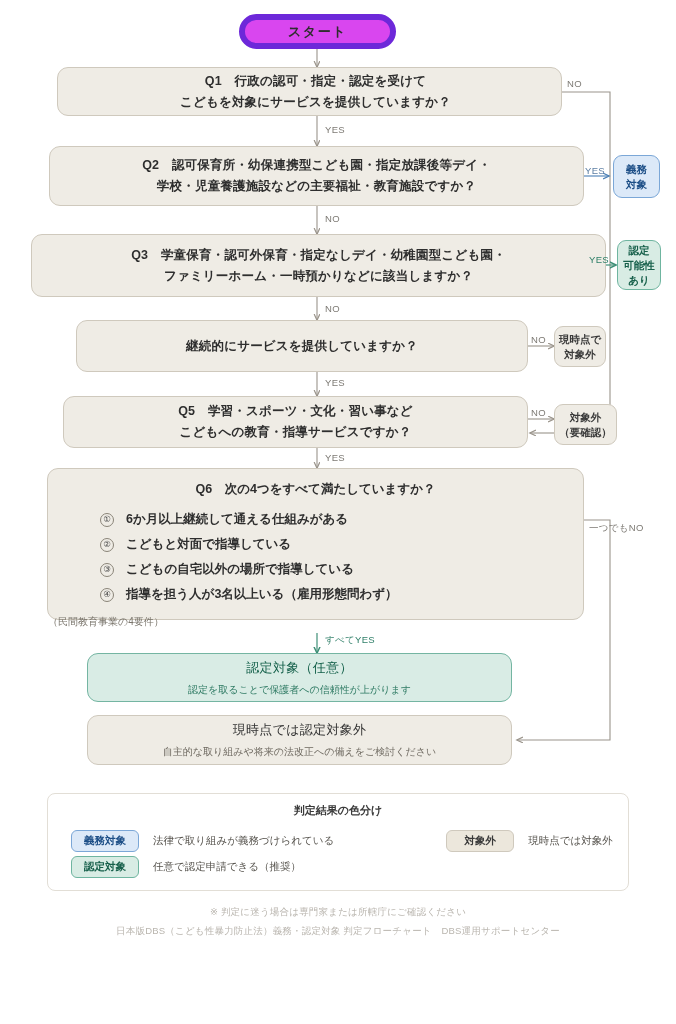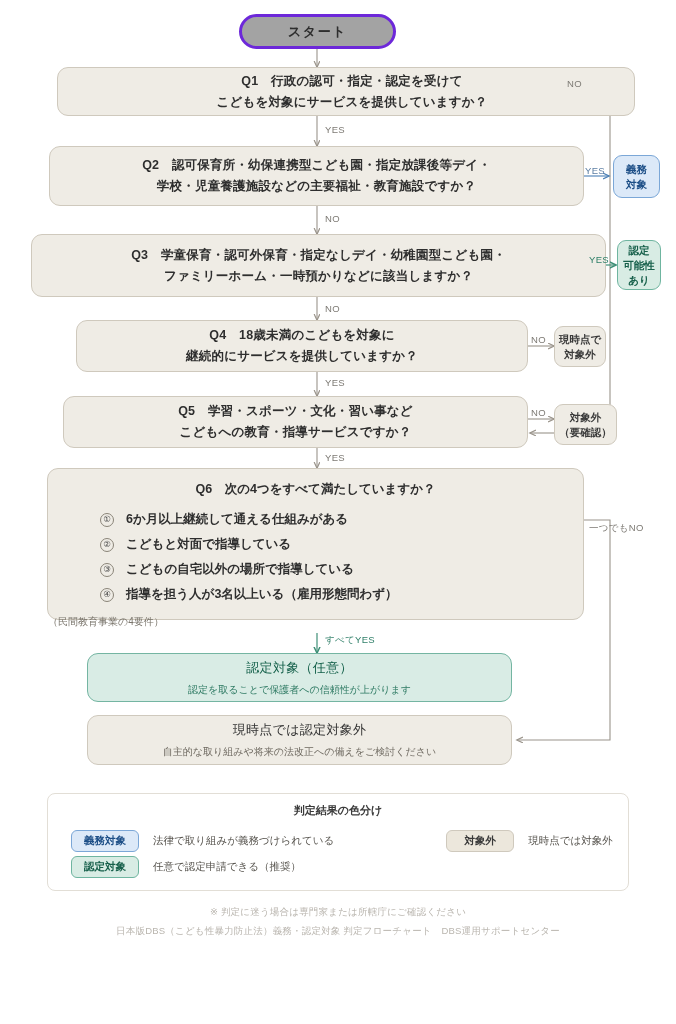--- a/index.html
+++ b/index.html
@@ -22,21 +22,21 @@
     display: flex;
     flex-direction: column;
     align-items: center;
     justify-content: center;
     text-align: center;
     color: #2e2e2e;
   }
   .node .ln { font-weight: bold; font-size: 12.5px; line-height: 21px; letter-spacing: .2px; }
 
   .start {
-    background: #a3a3a3; border:3px solid #6d28d9; border-radius: 24px;
+    background: #d946ef; border:6px solid #6d28d9; border-radius: 24px;
   }
   .start .ln { font-size: 13px; letter-spacing: 1.5px; }
 
   
   .chip {
     position: absolute; border-radius: 9px;
     display:flex; flex-direction:column; align-items:center; justify-content:center;
     text-align:center; font-weight:bold; font-size: 10.5px; line-height: 15px;
   }
   .chip.blue  { background:#dce9f8; border:1px solid #7ba7d7; color:#1d4f87; }
@@ -139,37 +139,36 @@
       <path d="M606,265 L616,265" marker-end="url(#ahTeal)"></path>
 
       <path d="M317,633 L317,653" marker-end="url(#ahTeal)"></path>
     </g>
   </svg>
 
   <div class="node start" style="left:239px; top:14px; width:157px; height:35px;">
     <div class="ln">スタート</div>
   </div>
 
-  <div class="node" style="left:57px; top:67px; width:578px; height:49px;padding-left:12px;">
+  <div class="node" style="left:57px; top:67px; width:505px; height:49px;padding-left:12px;">
     <div class="ln">Q1　行政の認可・指定・認定を受けて</div>
     <div class="ln">こどもを対象にサービスを提供していますか？</div>
   </div>
 
   <div class="node" style="left:49px; top:146px; width:535px; height:60px;">
     <div class="ln">Q2　認可保育所・幼保連携型こども園・指定放課後等デイ・</div>
     <div class="ln">学校・児童養護施設などの主要福祉・教育施設ですか？</div>
   </div>
 
   <div class="node" style="left:31px; top:234px; width:575px; height:63px;">
     <div class="ln">Q3　学童保育・認可外保育・指定なしデイ・幼稚園型こども園・</div>
     <div class="ln">ファミリーホーム・一時預かりなどに該当しますか？</div>
   </div>
 
   <div class="node" style="left:76px; top:320px; width:452px; height:52px;">
-    <div class="ln">Q4　18歳未満のこどもを対象に</div>
     <div class="ln">継続的にサービスを提供していますか？</div>
   </div>
 
   <div class="node" style="left:63px; top:396px; width:465px; height:52px;">
     <div class="ln">Q5　学習・スポーツ・文化・習い事など</div>
     <div class="ln">こどもへの教育・指導サービスですか？</div>
   </div>
 
   <div class="node q6" style="left:47px; top:468px; width:537px; height:152px;">
     <div class="title">Q6　次の4つをすべて満たしていますか？</div>

